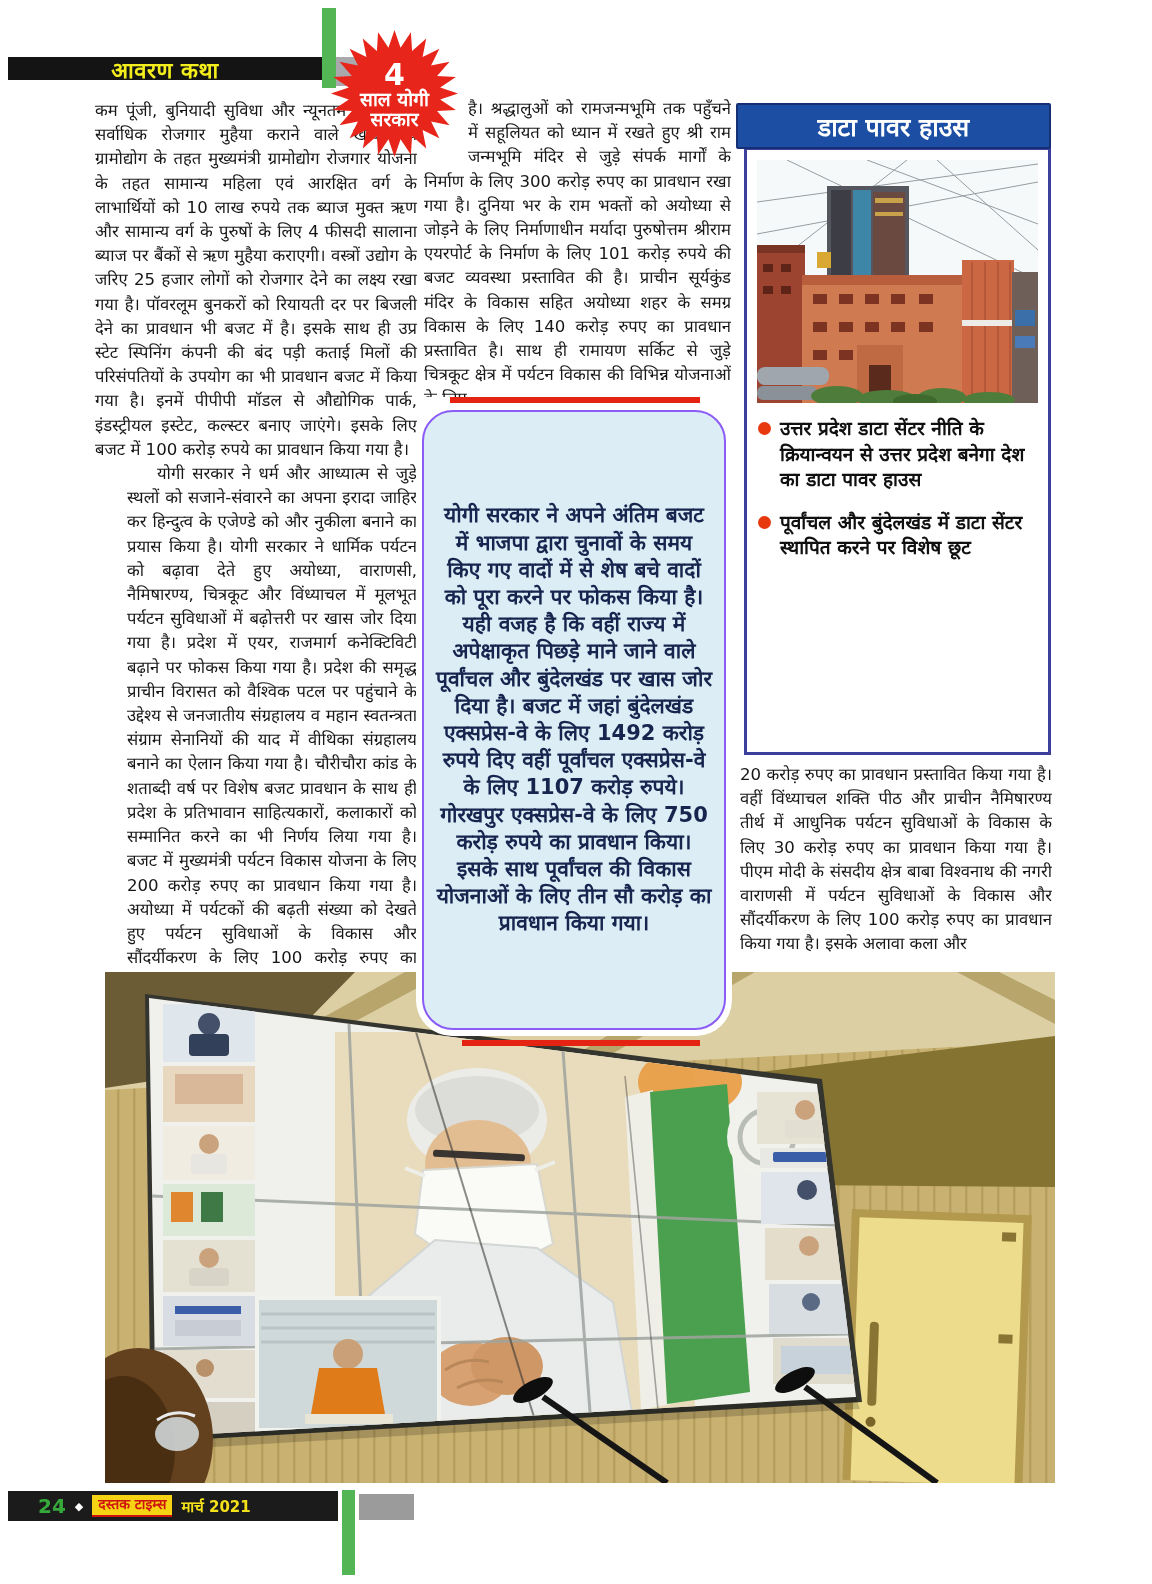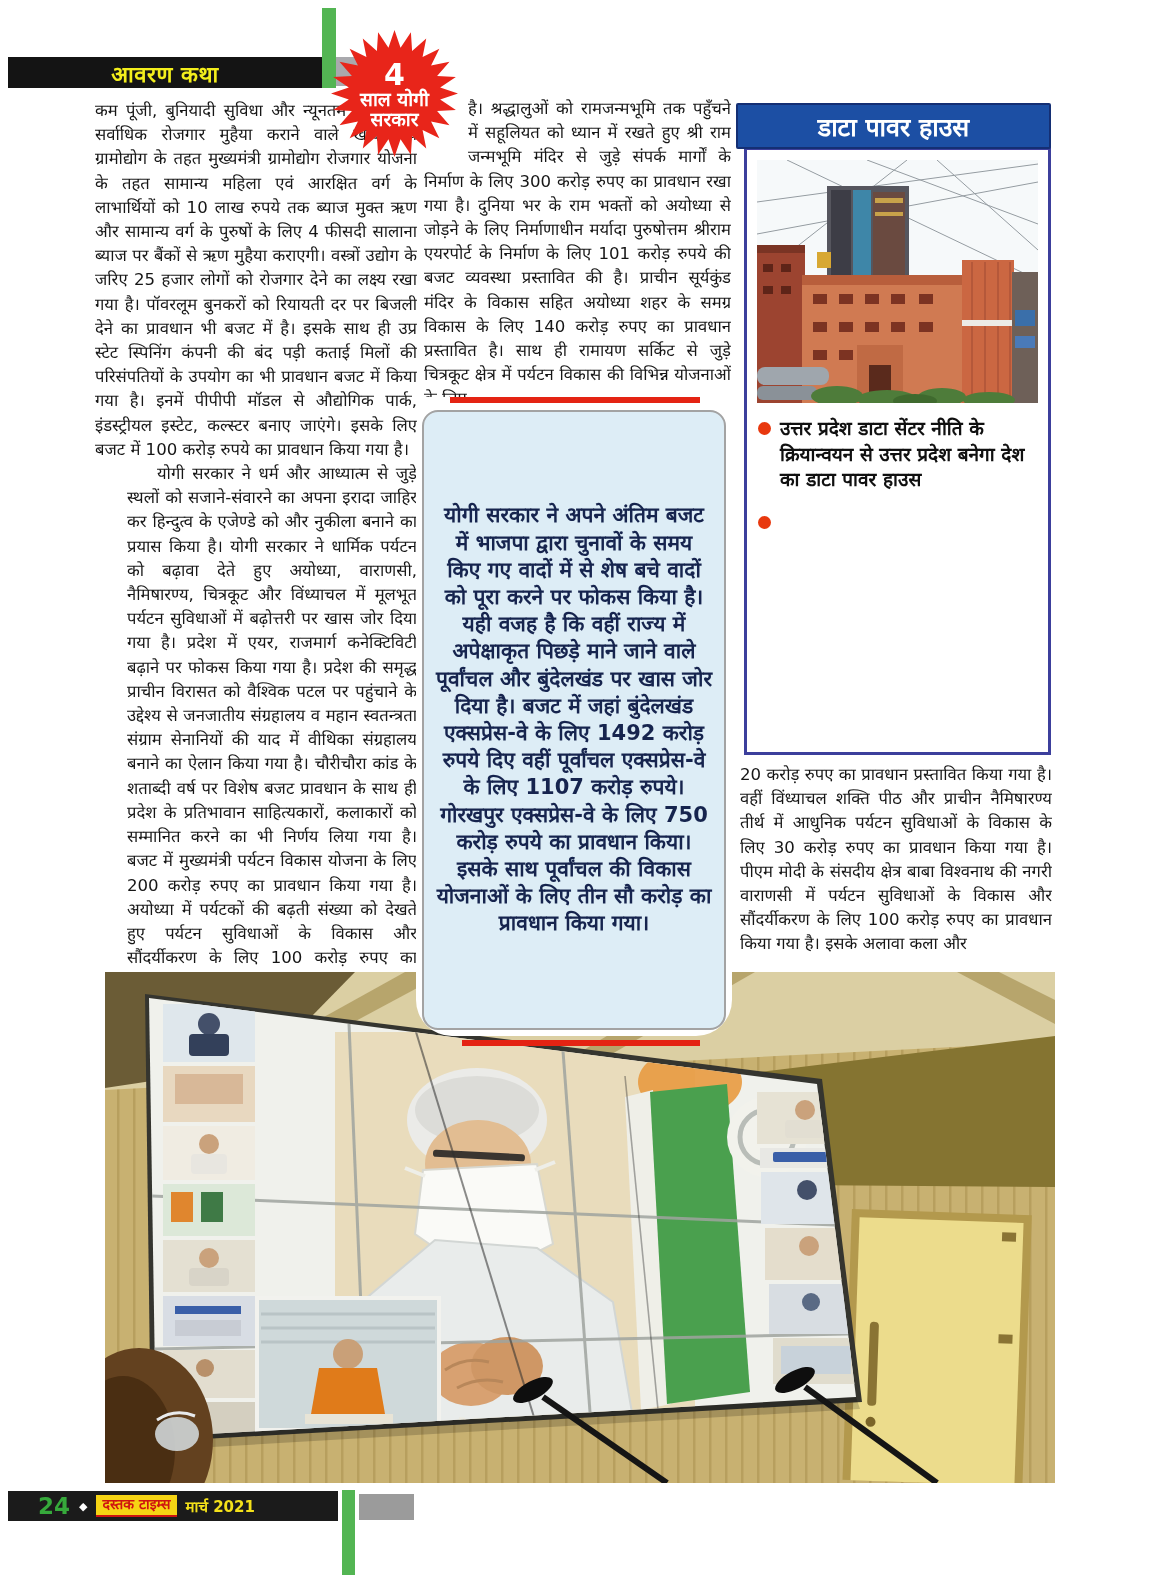--- a/index.html
+++ b/index.html
@@ -1,21 +1,21 @@
 <!DOCTYPE html>
 <html lang="hi"><head>
 <meta charset="utf-8">
 <style>
   html,body{margin:0;padding:0;background:#ffffff;}
   #canvas{
     position:relative;width:1152px;height:1584px;background:#ffffff;overflow:hidden;
     font-family:"DejaVu Sans","Liberation Sans",sans-serif;
   }
   
-  .header-bar{position:absolute;left:8px;top:57px;width:314px;height:31px;background:#141414;
+  .header-bar{position:absolute;left:8px;top:57px;width:314px;height:23px;background:#141414;
     display:flex;align-items:center;justify-content:center;}
   .header-bar span{color:#f3ee1c;font-size:22px;font-weight:700;letter-spacing:.5px;}
   .green-bar-top{position:absolute;left:322px;top:8px;width:14px;height:80px;background:#53b553;}
   .gray-strip-top{position:absolute;left:336px;top:57px;width:58px;height:29px;background:#a9a9ad;z-index:1;}
   
   .badge{position:absolute;left:331px;top:30px;width:127px;height:127px;z-index:6;}
   .badge svg{position:absolute;inset:0;}
   .badge .badge-text{position:absolute;inset:0;display:flex;flex-direction:column;align-items:center;
     justify-content:center;color:#fff;font-weight:700;line-height:1.04;padding-top:2px;}
   .badge .n{font-size:30px;}
@@ -27,42 +27,42 @@
   #col1{left:95px;top:99px;width:322px;height:868px;overflow:hidden;}
   #col2{left:424px;top:97px;width:307px;height:300px;overflow:hidden;}
   #col3{left:740px;top:763px;width:312px;height:206px;overflow:hidden;}
   .badge-spacer{float:left;width:44px;height:64px;}
   
   .red-rule{position:absolute;background:#e42313;height:6px;z-index:8;}
   #rule-top{left:450px;top:397px;width:250px;}
   #rule-bottom{left:462px;top:1040px;width:238px;}
   .quote-plate{position:absolute;left:416px;top:404px;width:316px;height:632px;background:#ffffff;
     border-radius:36px;z-index:7;box-sizing:border-box;padding:6px;}
-  .quote-box{width:100%;height:100%;background:#ddedf6;border:2px solid #a3a3a3;border-radius:16px;
+  .quote-box{width:100%;height:100%;background:#ddedf6;border:2px solid #8b5cf6;border-radius:31px;
     box-sizing:border-box;display:flex;align-items:center;justify-content:center;padding:10px 12px;}
   .quote-box p{margin:0;color:#16244e;font-size:21px;line-height:27.2px;font-weight:700;text-align:center;}
   
   .data-box{position:absolute;left:744px;top:147px;width:307px;height:608px;background:#ffffff;
     border:3px solid #3c3f9c;box-sizing:border-box;z-index:2;}
   .data-box-title{position:absolute;left:736px;top:103px;width:315px;height:46px;background:#1c4fa4;
     border:2px solid #142f74;border-radius:2px;box-sizing:border-box;display:flex;align-items:center;
     justify-content:center;z-index:3;}
   .data-box-title span{color:#ffffff;font-size:25px;font-weight:700;}
   .plant{position:absolute;left:757px;top:160px;width:281px;height:243px;z-index:3;}
   .bullets{position:absolute;left:758px;top:416px;width:282px;z-index:3;}
   .bullet{position:relative;padding-left:22px;margin-bottom:17px;color:#101010;font-size:19px;
     line-height:25.5px;font-weight:700;}
   .bullet .dot{position:absolute;left:0;top:6px;width:13px;height:13px;border-radius:50%;background:#e8380e;}
   
   .photo{position:absolute;left:105px;top:972px;width:950px;height:511px;z-index:1;overflow:hidden;}
   .photo svg{display:block;}
   
   .footer-bar{position:absolute;left:8px;top:1491px;width:330px;height:30px;background:#1b1b1b;
     display:flex;align-items:center;gap:9px;padding-left:30px;box-sizing:border-box;}
-  .footer-page{color:#36a93b;font-size:23px;font-weight:700;line-height:1;}
+  .footer-page{color:#36a93b;font-size:20px;font-weight:700;line-height:1;}
   .footer-diamond{color:#ffffff;font-size:11px;}
   .footer-logo{background:#f6d414;color:#cf1410;font-size:14px;font-weight:700;padding:1px 6px;
     border-bottom:2px solid #cf1410;line-height:1.25;}
   .footer-issue{color:#f4e11a;font-size:15px;font-weight:700;}
   .green-bar-bottom{position:absolute;left:342px;top:1490px;width:13px;height:85px;background:#53b553;}
   .gray-strip-bottom{position:absolute;left:359px;top:1494px;width:55px;height:26px;background:#9b9b9b;}
 </style>
 </head>
 <body>
 
@@ -175,20 +175,21 @@
       <ellipse cx="158" cy="241" rx="22" ry="7" fill="#3f6a2e"></ellipse>
     </svg>
   </div>
   <div class="bullets">
     <div class="bullet">
       <span class="dot"></span>
       <span>उत्तर प्रदेश डाटा सेंटर नीति के क्रियान्वयन से उत्तर प्रदेश बनेगा देश का डाटा पावर हाउस</span>
     </div>
     <div class="bullet">
       <span class="dot"></span>
+      <span>पूर्वांचल और बुंदेलखंड में डाटा सेंटर स्थापित करने पर विशेष छूट</span>
     </div>
   </div>
 
   <div id="col3" class="bodytext">
     <p>20 करोड़ रुपए का प्रावधान प्रस्तावित किया गया है। वहीं विंध्याचल शक्ति पीठ और प्राचीन नैमिषारण्य तीर्थ में आधुनिक पर्यटन सुविधाओं के विकास के लिए 30 करोड़ रुपए का प्रावधान किया गया है। पीएम मोदी के संसदीय क्षेत्र बाबा विश्वनाथ की नगरी वाराणसी में पर्यटन सुविधाओं के विकास और सौंदर्यीकरण के लिए 100 करोड़ रुपए का प्रावधान किया गया है। इसके अलावा कला और</p>
   </div>
 
   <div class="photo">
     <svg viewBox="0 0 950 511">
       <defs>

